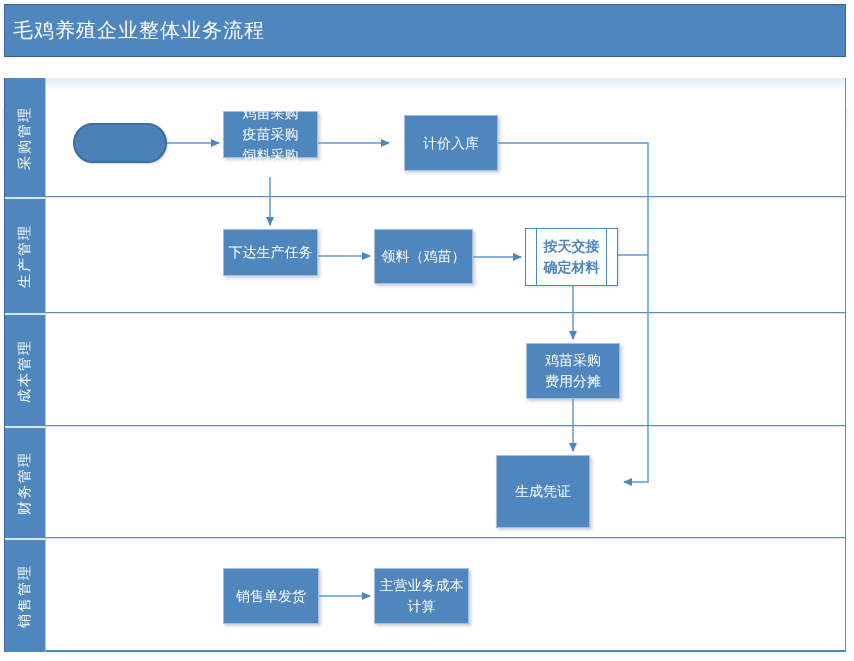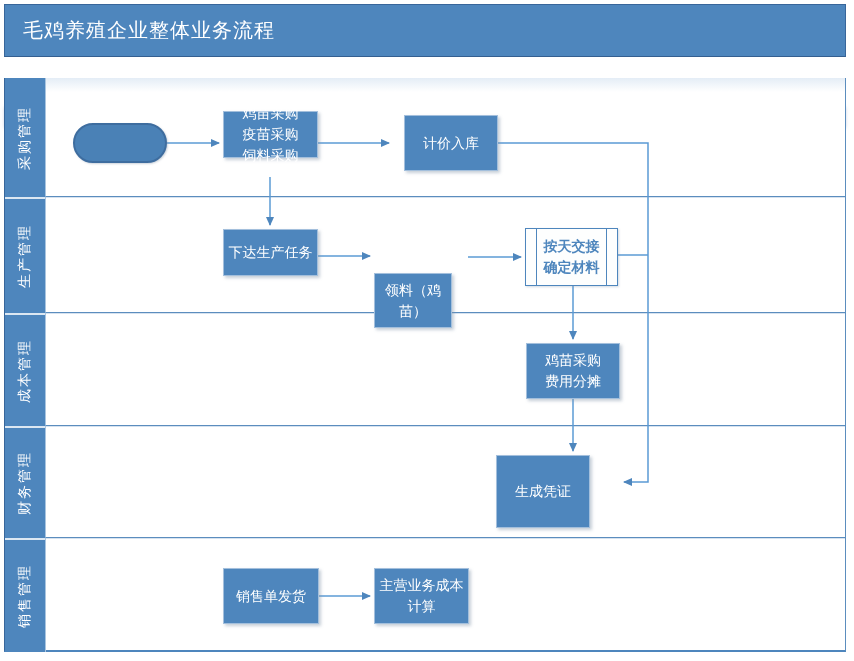--- a/index.html
+++ b/index.html
@@ -8,21 +8,21 @@
     background:#ffffff;
     font-family:"DejaVu Sans","Liberation Sans",sans-serif;
   }
   
   .titlebar{
     position:absolute;left:4px;top:4px;width:842px;height:53px;
     background:#4E86BD;border:1px solid #38669A;border-bottom:1px solid #345F90;
     box-sizing:border-box;display:flex;align-items:center;
   }
   .titlebar .title-text{
-    color:#ffffff;font-size:20px;letter-spacing:1px;padding-left:18px;white-space:nowrap;
+    color:#ffffff;font-size:20px;letter-spacing:1px;padding-left:8px;white-space:nowrap;
   }
   
   .phase-band{
     position:absolute;left:4px;top:57px;width:842px;height:21px;
     background:#4E86BD;border-left:1px solid #38669A;border-right:1px solid #38669A;
     border-top:1px solid #3D6FA5;box-sizing:border-box;
     display:flex;align-items:center;justify-content:flex-end;
     box-shadow:0 2px 3px rgba(120,150,190,.35);
     margin-top:48px;
   }
@@ -62,21 +62,21 @@
     font-size:14px;line-height:21px;white-space:pre-line;
     box-shadow:2px 2px 3px rgba(130,148,168,.45);
   }
   .node.start{
     left:73px;top:123px;width:94px;height:40px;border-radius:20px;
     background:#4A81B6;border:2px solid #3E6D9F;box-shadow:1px 1px 2px rgba(130,148,168,.4);
   }
   .node.purchase{left:223px;top:111px;width:95px;height:47px;}
   .node.pricing{left:393px;top:115px;width:94px;height:56px;margin-left:11px;}
   .node.task{left:223px;top:229px;width:95px;height:47px;}
-  .node.material{left:374px;top:229px;width:78px;height:55px;margin-top:44px;}
+  .node.material{left:374px;top:229px;width:99px;height:55px;}
   .node.handover{
     left:525px;top:228px;width:93px;height:58px;
     background:#FDFEFE;color:#4E86BD;border:1px solid #4E86BD;
     box-shadow:1px 1px 2px rgba(130,148,168,.35);
     font-weight:bold;
   }
   .node.handover .sidebar-line{
     position:absolute;top:0;bottom:0;width:0;border-left:1px solid #4E86BD;
   }
   .node.handover .sidebar-line.left{left:10px;}

